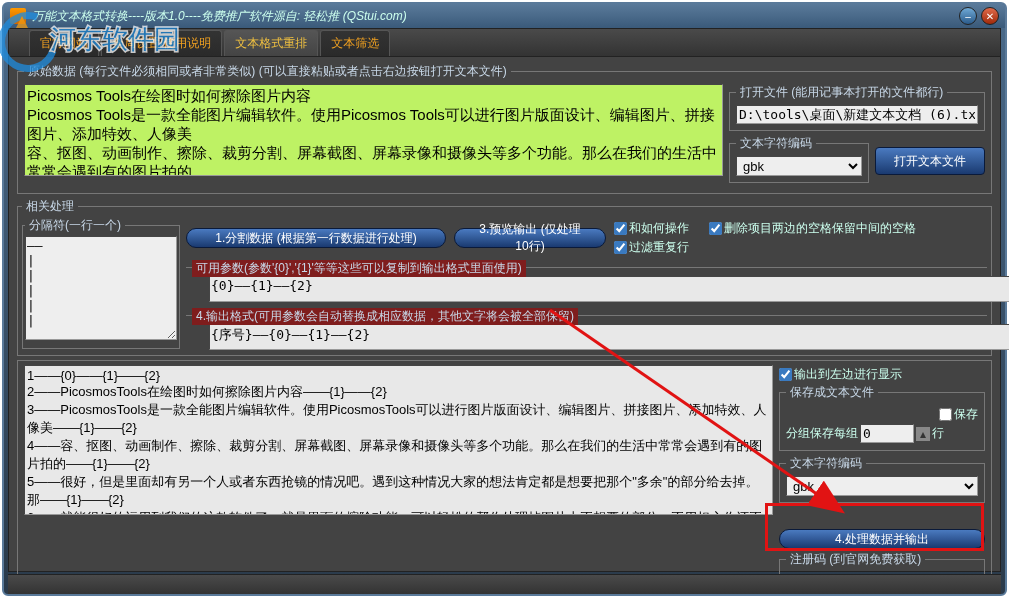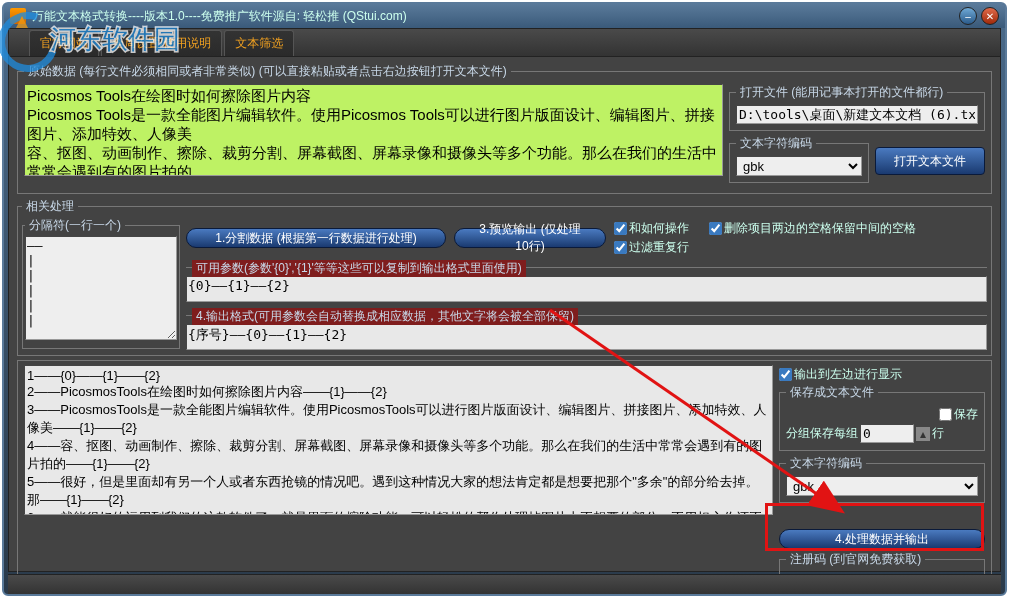--- a/index.html
+++ b/index.html
@@ -25,21 +25,21 @@
   height: 24px;
   background: linear-gradient(#5a7a9a, #3a5a7a);
   color: #fff;
   display: flex;
   align-items: center;
   padding: 0 6px;
   border-radius: 4px 4px 0 0;
   position: relative;
 }
 .titlebar-icon { width: 16px; height: 16px; background: linear-gradient(#f90,#c60); border-radius: 2px; margin-right: 6px; }
-.titlebar-text { font-size: 12px; color: #cfe; }
+.titlebar-text { font-size: 12px; color: #cfe; font-style: italic; }
 .win-buttons { position: absolute; right: 6px; top: 3px; display: flex; gap: 4px; }
 .win-btn { width: 18px; height: 18px; border-radius: 50%; border: 1px solid #222; display:flex;align-items:center;justify-content:center;font-size:10px;color:#fff;cursor:pointer; }
 .win-min { background: linear-gradient(#6fa9d6,#2a5a8a); }
 .win-close { background: linear-gradient(#e06a4a,#a02a0a); }
 
 .watermark {
   position: absolute;
   top: 8px; left: -6px;
   width: 220px; height: 55px;
   pointer-events: none;
@@ -87,21 +87,21 @@
 }
 legend { color: #c8d8e8; font-size: 12px; padding: 0 4px; }
 
 .row { display: flex; gap: 6px; }
 .textarea-big {
   width: 100%; height: 92px;
   background: #bef264; border: 1px inset #999;
   font-family: Liberation Sans, sans-serif; font-size: 15px;
   padding: 2px; resize: none; overflow-y: scroll;
 }
-.textarea-med { width: 100%; height: 26px; background:#e8e8e8; border:1px inset #999; font-family:SimSun,monospace; font-size:13px; padding:1px; resize:none; }
+.textarea-med { width: 100%; height: 26px; background:#e8e8e8; border:1px inset #999; font-family:SimSun,monospace; font-size:13px; padding:1px; resize:none;margin-left:23px; }
 .textarea-list {
   width: 152px; height: 104px; background: #eee; border:1px inset #999;
   font-family:SimSun,monospace; font-size:13px; padding:1px; overflow-y:scroll; white-space:pre;
 }
 .input-txt { background:#eee; border:1px inset #999; font-family:SimSun,monospace; font-size:13px; padding:1px 2px; }
 
 .pill-btn {
   background: linear-gradient(#4a7ac0,#1a3a70);
   color: #fff;
   border: 1px solid #0a1a3a;
@@ -153,20 +153,21 @@
   <div class="watermark">
     <div class="logo-c"></div>
       <div class="logo-a"></div>
     <div class="txt">河东软件园</div>
   </div>
 
   <div class="inner">
     <div class="tabstrip">
       <div class="tab">官方网站</div>
       <div class="tab">全局设置/使用说明</div>
+      <div class="tab active">文本格式重排</div>
       <div class="tab">文本筛选</div>
     </div>
 
     <div class="content">
 
       <fieldset>
         <legend>原始数据 (每行文件必须相同或者非常类似)   (可以直接粘贴或者点击右边按钮打开文本文件)</legend>
         <div class="row">
           <div style="flex:1">
             <textarea class="textarea-big" style="">Picosmos Tools在绘图时如何擦除图片内容

